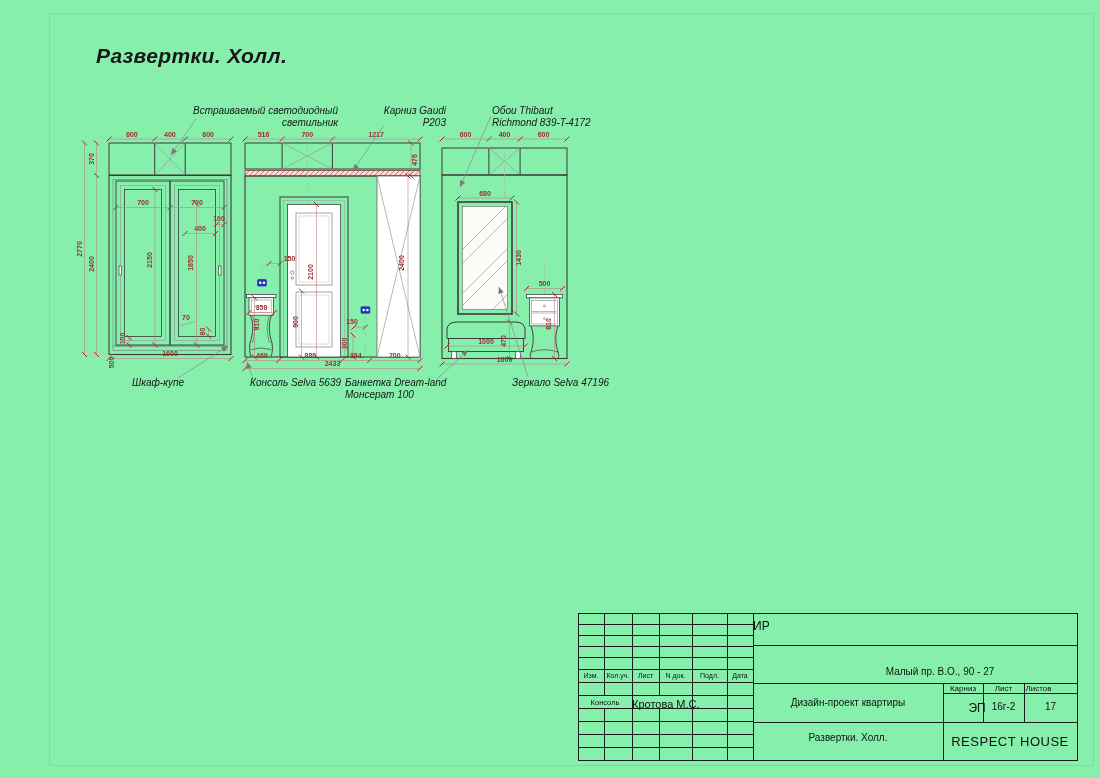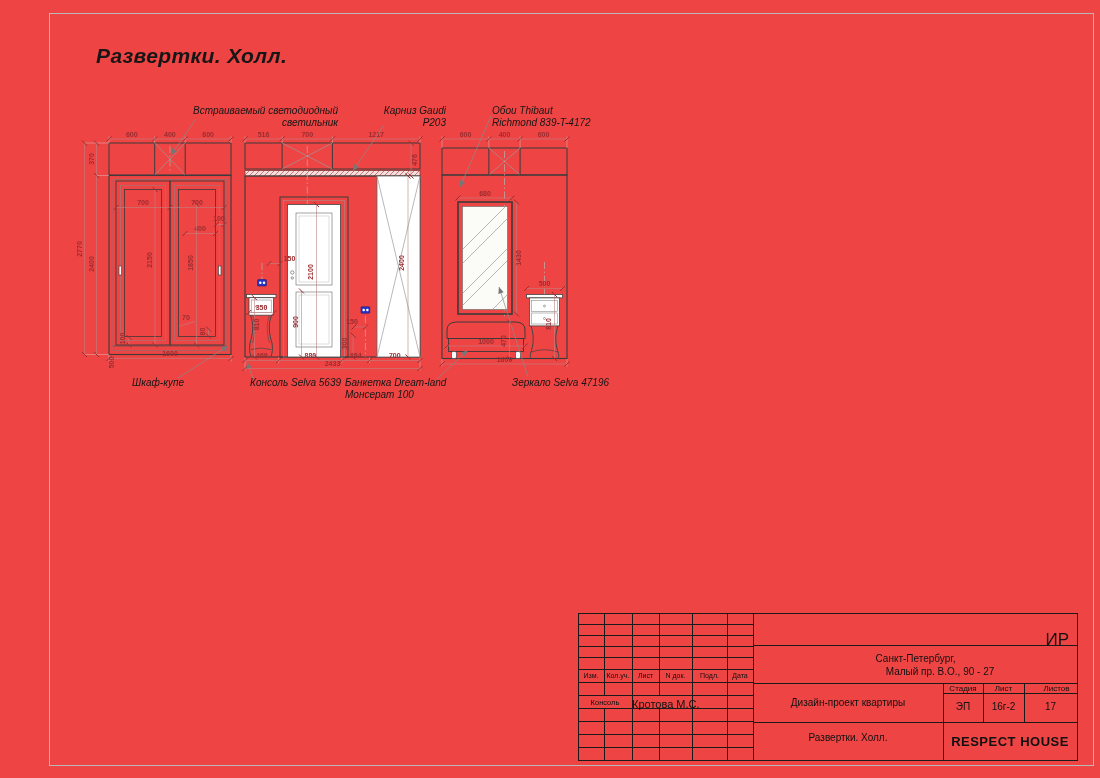--- a/index.html
+++ b/index.html
@@ -1,16 +1,16 @@
 <!DOCTYPE html>
 <html><head>
 <meta charset="utf-8">
 <style>
   html,body{margin:0;padding:0;background:#fff;}
-  .page{position:relative;width:1100px;height:778px;background:#ef4444;overflow:hidden;
+  .page{position:relative;width:1100px;height:778px;background:#86efac;overflow:hidden;
         font-family:"Liberation Sans",sans-serif;}
   .frame{position:absolute;left:49px;top:13px;width:1045px;height:753px;
          border:1px solid #b9b9b9;box-sizing:border-box;}
   .title{position:absolute;left:96px;top:44px;font-size:21px;font-style:italic;
          font-weight:bold;color:#161616;letter-spacing:.4px;}
   svg{position:absolute;left:0;top:0;}
   svg .ln{stroke:#3b3b3b;fill:none;}
   svg .xln{stroke:#9a9a9a;stroke-width:.7;fill:none;}
   svg .cl{stroke:#b3b3b3;stroke-width:.7;stroke-dasharray:7 2.5 1.5 2.5;fill:none;}
   svg .dimline{stroke:#bd8383;stroke-width:.6;fill:none;}
@@ -343,34 +343,33 @@
     <div class="tb-line" style="left:26px;top:95px;width:1px;height:52px"></div>
     <div class="tb-line" style="left:54px;top:0;width:1px;height:147px"></div>
     <div class="tb-line" style="left:81px;top:0;width:1px;height:82px"></div>
     <div class="tb-line" style="left:81px;top:95px;width:1px;height:52px"></div>
     <div class="tb-line" style="left:114px;top:0;width:1px;height:147px"></div>
     <div class="tb-line" style="left:149px;top:0;width:1px;height:147px"></div>
     <div class="tb-line" style="left:365px;top:70px;width:1px;height:77px"></div>
     <div class="tb-line" style="left:405px;top:70px;width:1px;height:39px"></div>
     <div class="tb-line" style="left:446px;top:70px;width:1px;height:39px"></div>
 
-    <div class="tb-text" style="left:175px;top:17px;width:316px;text-align:right;font-size:17px">ИР</div>
-    <div class="tb-text c" style="left:175px;top:40px;width:325px;font-size:10px">Санкт-Петербург,</div>
+    <div class="tb-text" style="left:175px;top:6px;width:316px;text-align:left;font-size:12px">ИР</div>
     <div class="tb-text c" style="left:175px;top:53px;width:374px;font-size:10px">Малый пр. В.О., 90 - 27</div>
     <div class="tb-text c" style="left:0;top:59px;width:26px;font-size:7px">Изм.</div>
     <div class="tb-text c" style="left:26px;top:59px;width:28px;font-size:7px">Кол.уч.</div>
     <div class="tb-text c" style="left:54px;top:59px;width:27px;font-size:7px">Лист</div>
     <div class="tb-text c" style="left:81px;top:59px;width:33px;font-size:7px">N док.</div>
     <div class="tb-text c" style="left:114px;top:59px;width:35px;font-size:7px">Подл.</div>
     <div class="tb-text c" style="left:149px;top:59px;width:26px;font-size:7px">Дата</div>
     <div class="tb-text c" style="left:0;top:85px;width:54px;font-size:7.5px">Консоль</div>
     <div class="tb-text c" style="left:54px;top:85px;width:60px;font-size:11px">Кротова М.С.</div>
     <div class="tb-text c" style="left:175px;top:84px;width:190px;font-size:10px">Дизайн-проект квартиры</div>
-    <div class="tb-text c" style="left:365px;top:71px;width:40px;font-size:8px">Стадия</div>
+    <div class="tb-text c" style="left:365px;top:71px;width:40px;font-size:8px">Карниз</div>
     <div class="tb-text c" style="left:405px;top:71px;width:41px;font-size:8px">Лист</div>
-    <div class="tb-text c" style="left:452px;top:71px;width:53px;font-size:8px">Листов</div>
-    <div class="tb-text c" style="left:365px;top:88px;width:40px;font-size:10px">ЭП</div>
+    <div class="tb-text c" style="left:434px;top:71px;width:53px;font-size:8px">Листов</div>
+    <div class="tb-text c" style="left:379px;top:88px;width:40px;font-size:12px">ЭП</div>
     <div class="tb-text c" style="left:405px;top:88px;width:41px;font-size:10px;font-weight:normal">16г-2</div>
     <div class="tb-text c" style="left:446px;top:88px;width:53px;font-size:10px;font-weight:normal">17</div>
     <div class="tb-text c" style="left:175px;top:119px;width:190px;font-size:10px">Развертки. Холл.</div>
-    <div class="tb-text c" style="left:365px;top:121px;width:134px;font-size:13px;font-weight:700;letter-spacing:.5px">RESPECT HOUSE</div>
+    <div class="tb-text c" style="left:365px;top:121px;width:134px;font-size:13px;font-weight:400;letter-spacing:.5px">RESPECT HOUSE</div>
   </div>
 </div>
 
 </body></html>

